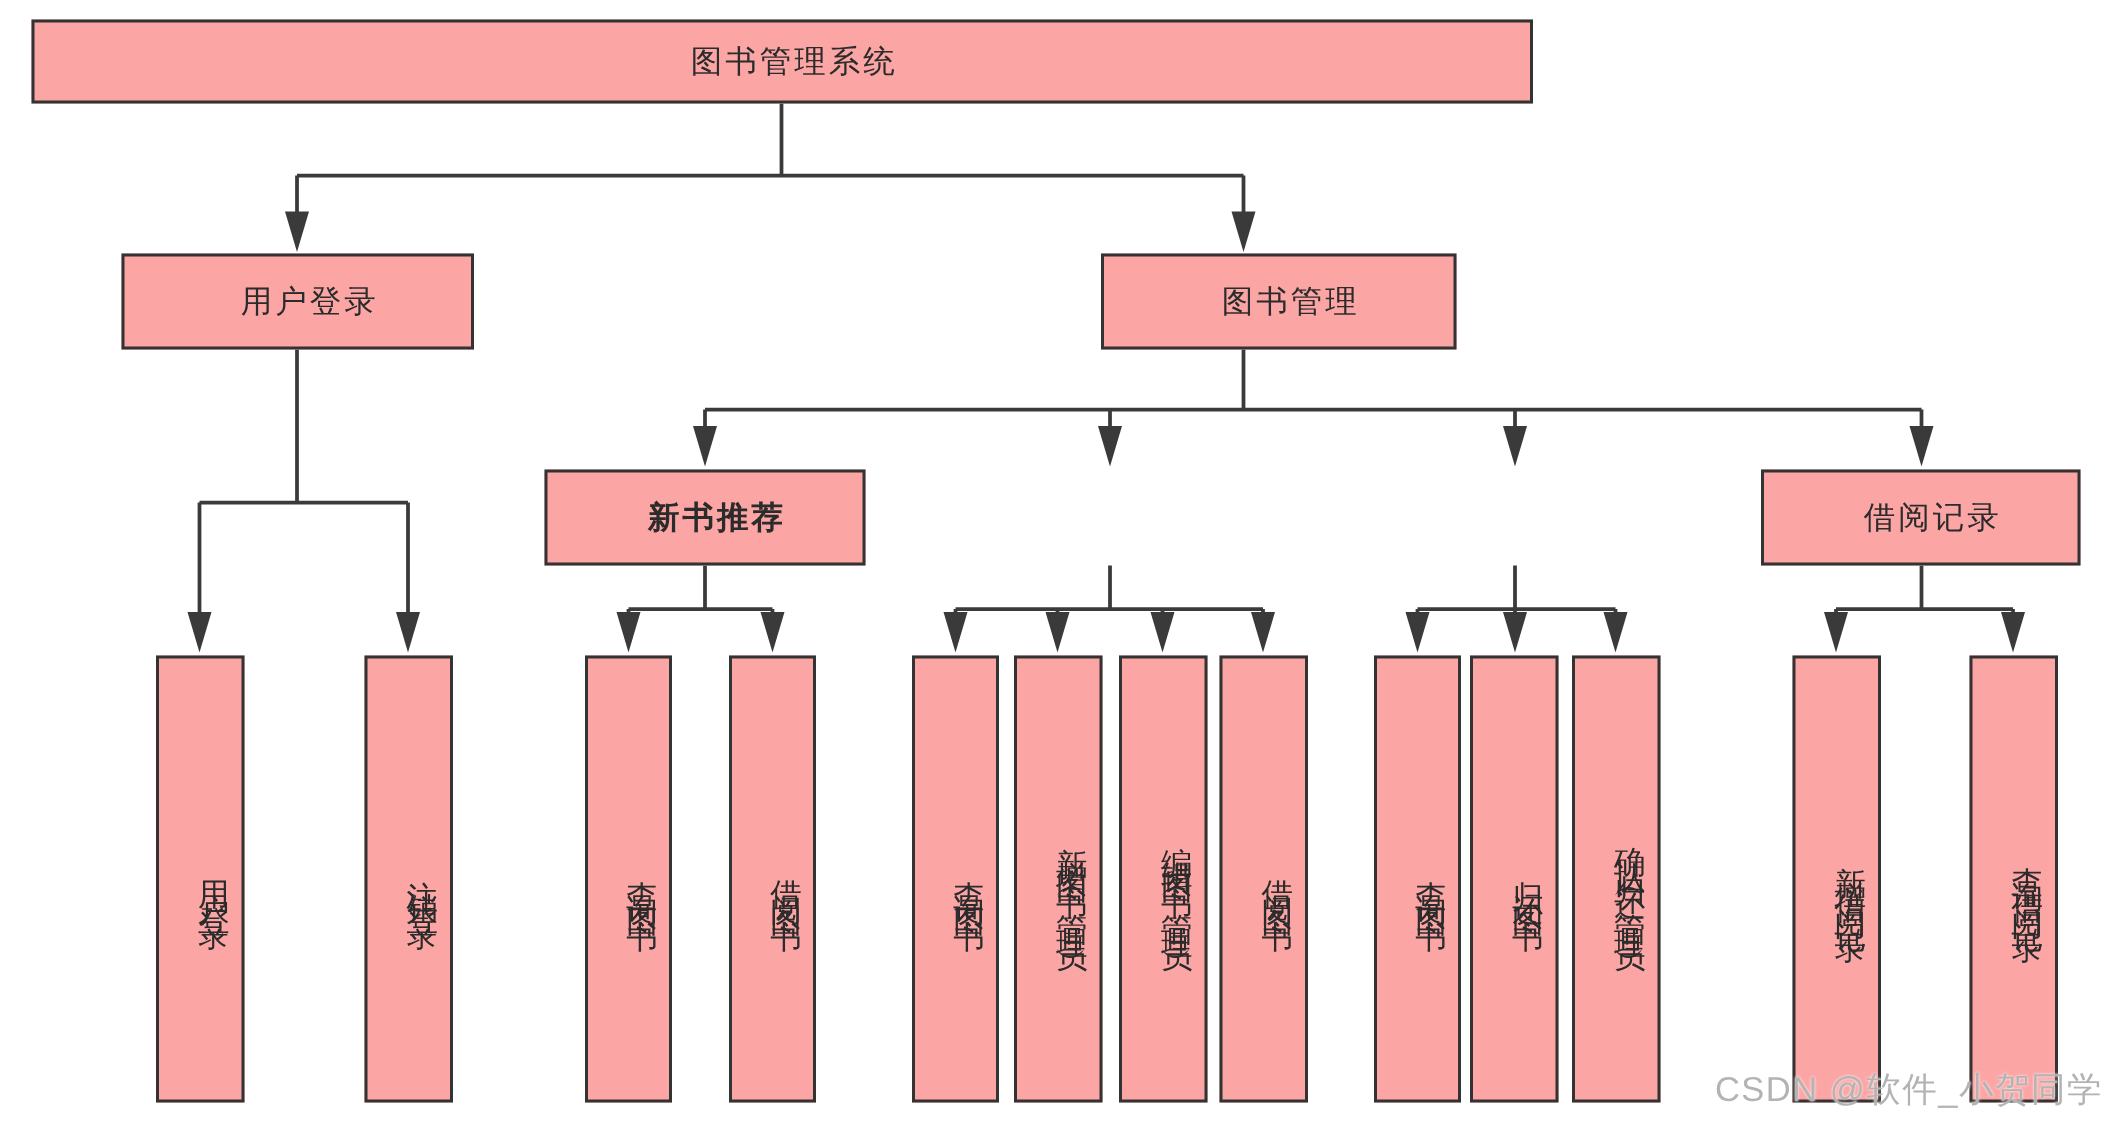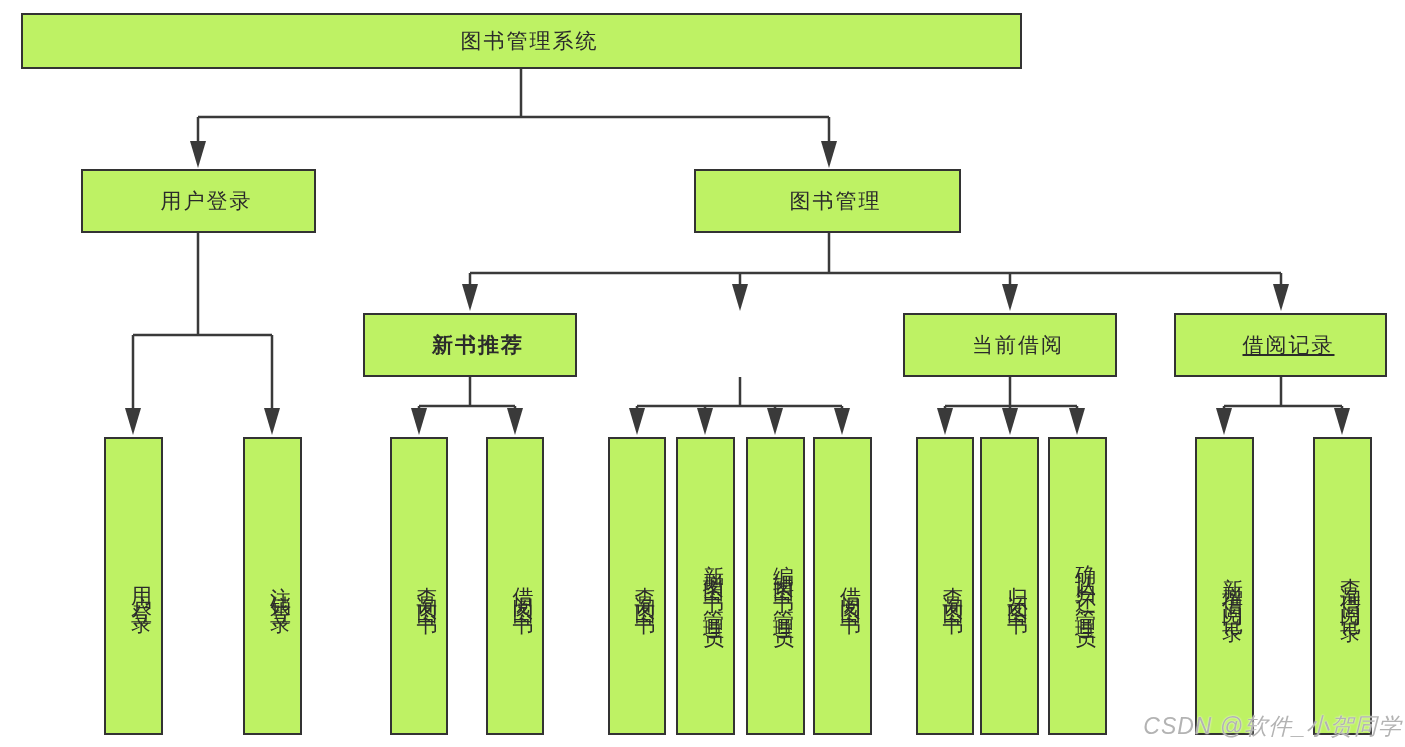--- a/index.html
+++ b/index.html
@@ -4,34 +4,34 @@
 <style>
   html,body{margin:0;padding:0;}
   body{
     width:1405px;height:747px;position:relative;background:#ffffff;
     font-family:"Liberation Sans","DejaVu Sans",sans-serif;
     overflow:hidden;
   }
   .canvas{position:absolute;left:0;top:0;width:1405px;height:747px;}
   svg.wires{position:absolute;left:0;top:0;z-index:1;}
   .node{
-    position:absolute;z-index:2;background:#bef264;
+    position:absolute;z-index:2;background:#fca5a5;
     border:2.5px solid #333333;box-sizing:border-box;
     display:flex;align-items:center;justify-content:center;
     color:#2b2b2b;font-size:21px;letter-spacing:2px;padding-left:16px;
   }
   .vnode{
     writing-mode:vertical-rl;
     letter-spacing:9px;
     padding-top:4px;
   }
   .watermark{
     position:absolute;z-index:3;right:3px;top:711px;
     font-size:23px;color:#b3b3b3;letter-spacing:1px;
-    text-shadow:0 0 2px #ffffff;white-space:nowrap;font-style:italic;
+    text-shadow:0 0 2px #ffffff;white-space:nowrap;
   }
 </style>
 </head>
 <body>
 
 <div class="canvas">
 
   <svg class="wires" width="1405" height="747" viewBox="0 0 1405 747">
     <g stroke="#3a3a3a" stroke-width="2.5" fill="none">
 
@@ -68,25 +68,24 @@
       <polygon points="1002,408 1018,408 1010,435"></polygon>
       <polygon points="1069,408 1085,408 1077,435"></polygon>
       <polygon points="1216,408 1232,408 1224,435"></polygon>
       <polygon points="1334,408 1350,408 1342,435"></polygon>
     </g>
   </svg>
 
   <div class="node" style="left:21px;top:13px;width:1001px;height:56px;">图书管理系统</div>
 
   <div class="node" style="left:81px;top:169px;width:235px;height:64px;">用户登录</div>
-  <div class="node" style="left:694px;top:169px;width:267px;height:64px;">图书管理</div>
+  <div class="node" style="left:734px;top:169px;width:237px;height:64px;">图书管理</div>
 
   <div class="node" style="left:363px;top:313px;width:214px;height:64px;font-weight:bold;">新书推荐</div>
-  <div class="node" style="left:903px;top:313px;width:214px;height:64px;">当前借阅</div>
-  <div class="node" style="left:1174px;top:313px;width:213px;height:64px;text-decoration:underline;">借阅记录</div>
+  <div class="node" style="left:1174px;top:313px;width:213px;height:64px;">借阅记录</div>
 
   <div class="node vnode" style="left:104px;top:437px;width:59px;height:298px;">用户登录</div>
   <div class="node vnode" style="left:243px;top:437px;width:59px;height:298px;">注销登录</div>
 
   <div class="node vnode" style="left:390px;top:437px;width:58px;height:298px;">查询图书</div>
   <div class="node vnode" style="left:486px;top:437px;width:58px;height:298px;">借阅图书</div>
 
   <div class="node vnode" style="left:608px;top:437px;width:58px;height:298px;">查询图书</div>
   <div class="node vnode" style="left:676px;top:437px;width:59px;height:298px;">新增图书（管理员）</div>
   <div class="node vnode" style="left:746px;top:437px;width:59px;height:298px;">编辑图书（管理员）</div>

